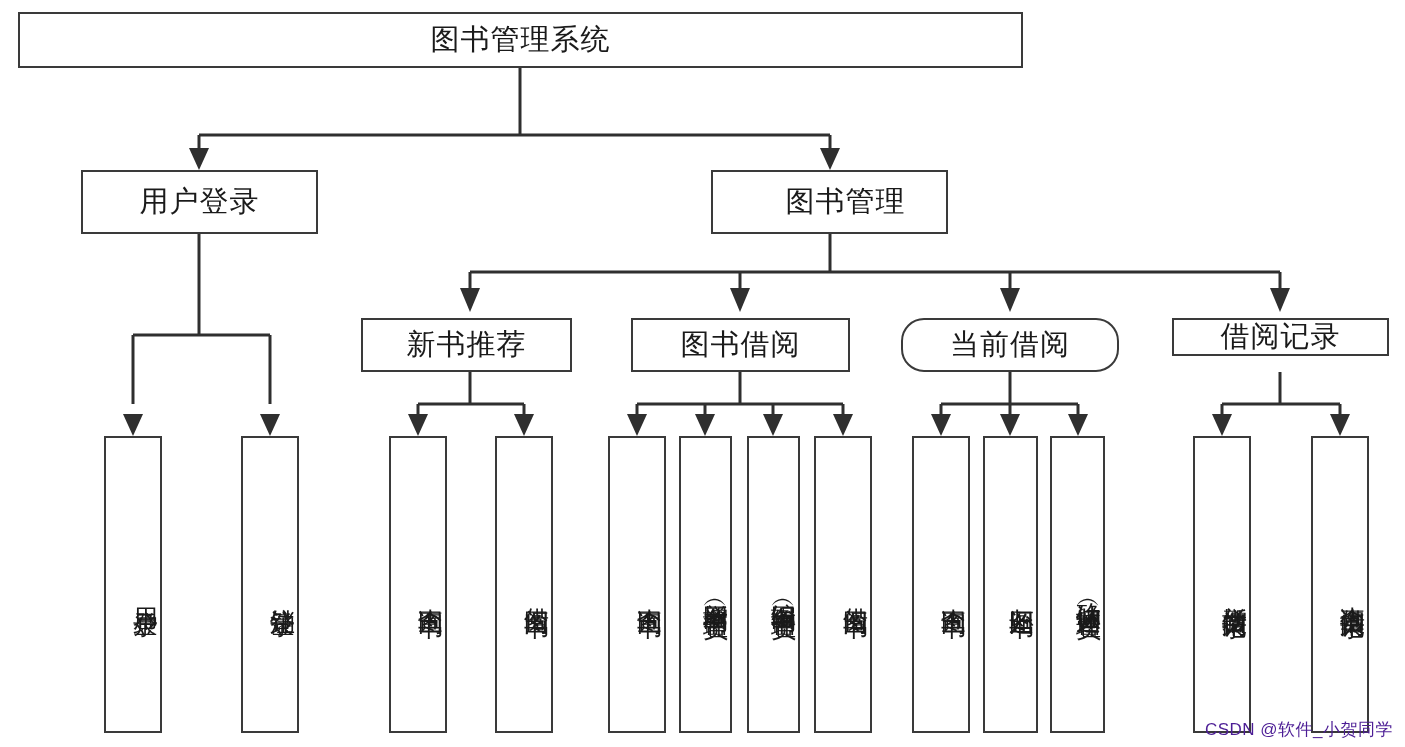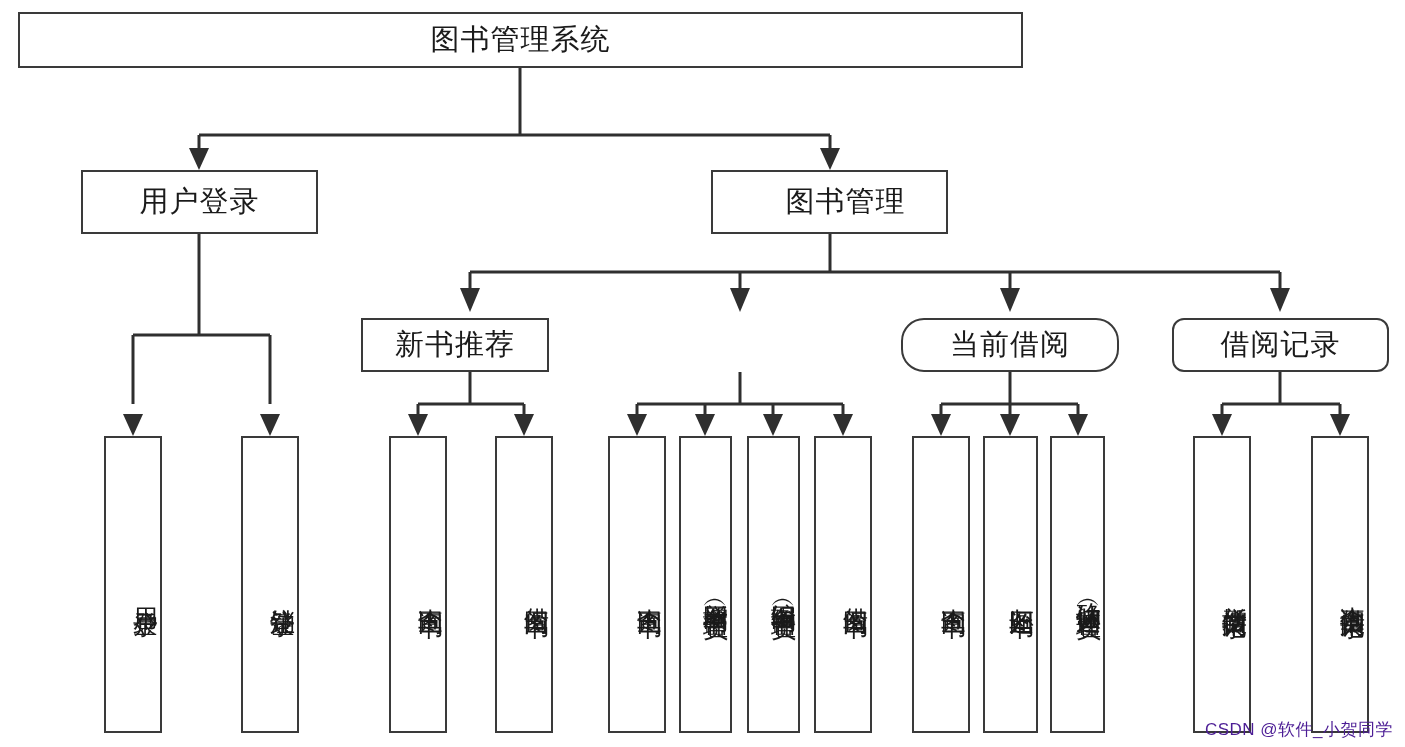--- a/index.html
+++ b/index.html
@@ -154,27 +154,30 @@
     <span>图书管理系统</span>
   </div>
 
   <div class="node horiz" style="left:81px; top:170px; width:237px; height:64px;">
     <span>用户登录</span>
   </div>
   <div class="node horiz" style="left:711px; top:170px; width:237px; height:64px;padding-left:32px;">
     <span>图书管理</span>
   </div>
 
-  <div class="node horiz" style="left:361px; top:318px; width:188px; height:54px;">
+  <div class="node horiz" style="left:361px; top:318px; width:211px; height:54px;">
     <span>新书推荐</span>
+  </div>
+  <div class="node horiz" style="left:631px; top:318px; width:219px; height:54px;">
+    <span>图书借阅</span>
   </div>
   <div class="node horiz" style="left:901px; top:318px; width:218px; height:54px;border-radius:23px;">
     <span>当前借阅</span>
   </div>
-  <div class="node horiz" style="left:1172px; top:318px; width:217px; height:54px;border-radius:12px;">
+  <div class="node horiz" style="left:1172px; top:318px; width:217px; height:38px;">
     <span>借阅记录</span>
   </div>
 
   <div class="node vert" style="left:104px; top:436px; width:58px; height:297px;">
     <span class="vlabel">用户登录</span>
   </div>
   <div class="node vert" style="left:241px; top:436px; width:58px; height:297px;">
     <span class="vlabel">注销登录</span>
   </div>
 

